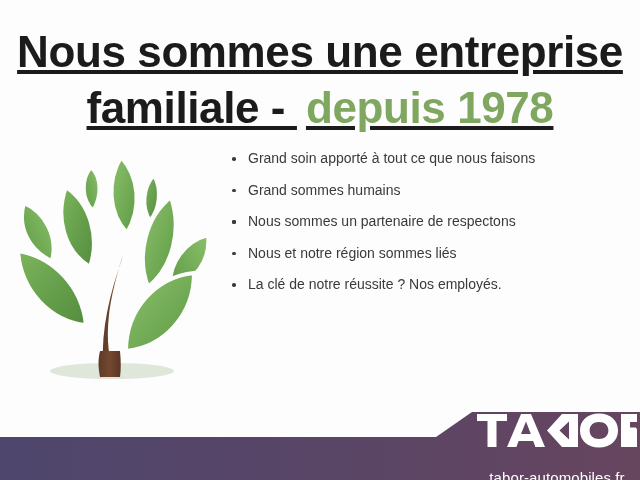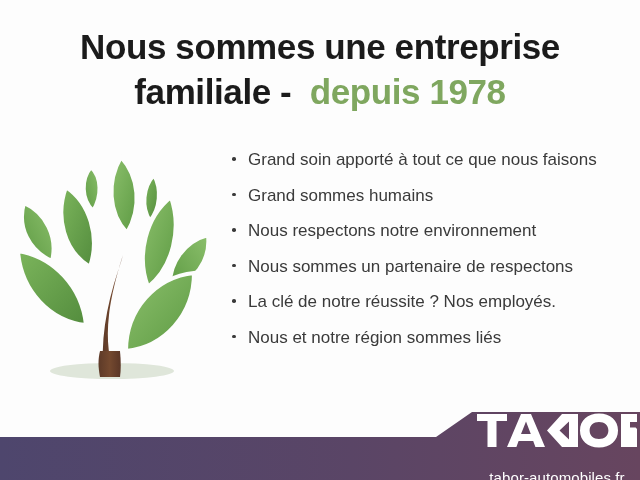--- a/index.html
+++ b/index.html
@@ -21,25 +21,26 @@
   
   .title-block {
     position: absolute;
     left: 0;
     top: 26px;
     width: 640px;
     text-align: center;
     line-height: 1.18;
   }
   .title-line {
-    font-size: 35px;
+    font-size: 44px;
     font-weight: bold;
     color: #1b1b1b;
     letter-spacing: -0.4px;
     white-space: nowrap;
+    text-decoration: underline;
   }
   .title-line-2 {
     margin-top: 4px;
   }
   .title-accent {
     color: #7fa75f;
     font-weight: bold;
     margin-left: 9px;
   }
 
@@ -58,21 +59,21 @@
     position: absolute;
     left: 230px;
     top: 150px;
     width: 400px;
     margin: 0;
     padding: 0;
     list-style: none;
   }
   .bullet-item {
     position: relative;
-    font-size: 17px;
+    font-size: 14px;
     color: #3a3a3a;
     padding-left: 18px;
     margin-bottom: 15.5px;
     white-space: nowrap;
   }
   .bullet-item:last-child { margin-bottom: 0; }
   .bullet-dot {
     position: absolute;
     left: 2px;
     top: 7px;
@@ -175,33 +176,32 @@
     <li class="bullet-item">
       <span class="bullet-dot"></span>
       <span>Grand soin apporté à tout ce que nous faisons</span>
     </li>
     <li class="bullet-item">
       <span class="bullet-dot"></span>
       <span>Grand sommes humains</span>
     </li>
     <li class="bullet-item">
       <span class="bullet-dot"></span>
-      <span>Nous respectons notre environnement</span>
     </li>
     <li class="bullet-item">
       <span class="bullet-dot"></span>
       <span>Nous sommes un partenaire de respectons</span>
     </li>
     <li class="bullet-item">
       <span class="bullet-dot"></span>
+      <span>Nous et notre région sommes liés</span>
+    </li>
+    <li class="bullet-item">
+      <span class="bullet-dot"></span>
       <span>La clé de notre réussite ? Nos employés.</span>
-    </li>
-    <li class="bullet-item">
-      <span class="bullet-dot"></span>
-      <span>Nous et notre région sommes liés</span>
     </li>
   </ul>
 
   <div class="footer-bar">
     <svg width="640" height="74" viewBox="0 0 640 74" xmlns="http://www.w3.org/2000/svg" aria-hidden="true">
       <defs>
         <linearGradient id="barG" x1="0" y1="0" x2="1" y2="0">
           <stop offset="0" stop-color="#4e466d"></stop>
           <stop offset="0.55" stop-color="#5a4566"></stop>
           <stop offset="1" stop-color="#67455f"></stop>

